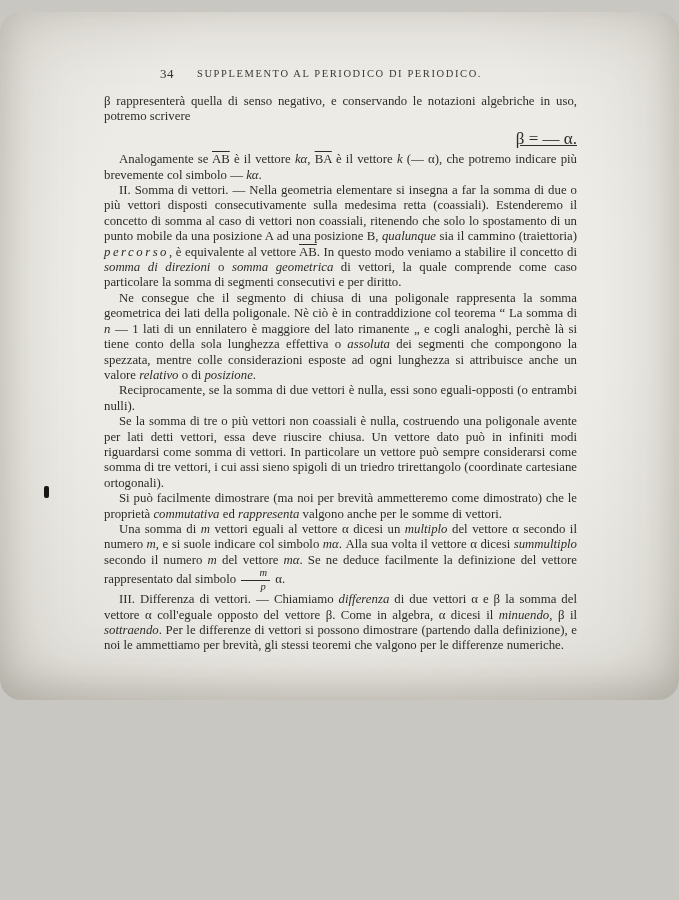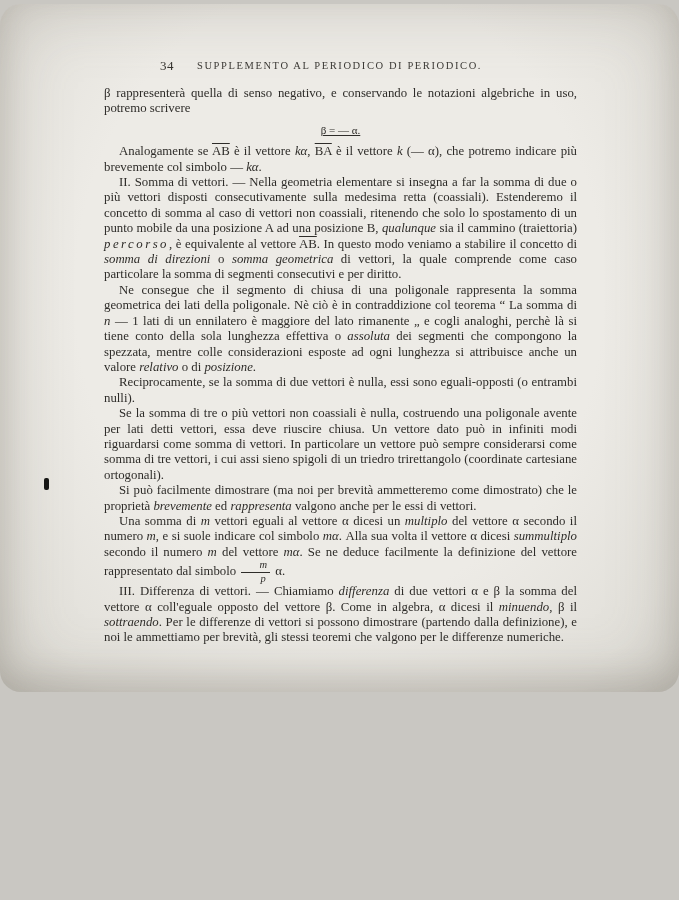--- a/index.html
+++ b/index.html
@@ -1,19 +1,19 @@
 <!DOCTYPE html>
 <html><head>
 <meta charset="utf-8">
 <style>
   html,body{margin:0;padding:0;background:#c9c7c2;}
   .page{
     position:relative;
     width:679px;height:688px;
-    margin:4px auto;
+    margin:12px auto;
     background:radial-gradient(ellipse at 50% 42%, #edebe6 55%, #e2e0da 85%, #d6d4cd 100%);
     box-shadow:inset 0 0 70px rgba(110,105,92,.28), inset 0 -14px 30px rgba(100,95,85,.18);
     font-family:"Liberation Serif","DejaVu Serif",serif;
     color:#2e2c29;
     overflow:hidden;
     border-radius:21px;
   }
   .header{
     position:absolute;top:56px;left:0;right:0;
     text-align:center;
@@ -24,21 +24,21 @@
     position:absolute;left:160px;top:-2px;
     font-size:13px;letter-spacing:.5px;color:#33312d;
   }
   .content{
     position:absolute;top:82px;left:104px;width:473px;
     font-size:12.8px;line-height:15.4px;
     text-align:justify;
   }
   .para{margin:0;}
   .indent{text-indent:15px;}
-  .formula{margin:6px 0 6px;text-align:center;text-indent:0;font-size:11px;text-decoration:underline;}
+  .formula{margin:6px 0 6px;text-align:right;text-indent:0;font-size:17px;text-decoration:underline;}
   .i{font-style:italic;}
   .b{font-weight:normal;}
   .ov{text-decoration:overline;}
   .isp{font-style:italic;letter-spacing:2.5px;}
   .frac{display:inline-block;vertical-align:middle;text-align:center;font-style:italic;line-height:1;font-size:10.5px;margin:0 2px;}
   .frac .num{display:block;border-bottom:1px solid #2e2c29;padding:0 3px 1px;}
   .frac .den{display:block;padding-top:1px;}
   .ink-mark{
     position:absolute;left:44px;top:474px;width:5px;height:12px;
     background:#161614;border-radius:2px;
@@ -54,17 +54,17 @@
     <span class="journal">SUPPLEMENTO AL PERIODICO DI PERIODICO.</span>
   </div>
   <div class="content">
       <p class="para"><span>β rappresenterà quella di senso negativo, e conservando le notazioni algebriche in uso, potremo scrivere</span></p>
       <p class="formula"><span>β = — α.</span></p>
       <p class="para indent"><span>Analogamente se </span><span class="ov">AB</span><span> è il vettore </span><span class="i">kα</span><span>, </span><span class="ov">BA</span><span> è il vettore </span><span class="i">k</span><span> (— α), che potremo indicare più brevemente col simbolo — </span><span class="i">kα</span><span>.</span></p>
       <p class="para indent"><span class="b">II. Somma di vettori.</span><span> — Nella geometria elementare si insegna a far la somma di due o più vettori disposti consecutivamente sulla medesima retta (coassiali). Estenderemo il concetto di somma al caso di vettori non coassiali, ritenendo che solo lo spostamento di un punto mobile da una posizione A ad una posizione B, </span><span class="i">qualunque</span><span> sia il cammino (traiettoria) </span><span class="isp">percorso</span><span>, è equivalente al vettore </span><span class="ov">AB</span><span>. In questo modo veniamo a stabilire il concetto di </span><span class="i">somma di direzioni</span><span> o </span><span class="i">somma geometrica</span><span> di vettori, la quale comprende come caso particolare la somma di segmenti consecutivi e per diritto.</span></p>
       <p class="para indent"><span>Ne consegue che il segmento di chiusa di una poligonale rappresenta la somma geometrica dei lati della poligonale. Nè ciò è in contraddizione col teorema “ La somma di </span><span class="i">n</span><span> — 1 lati di un ennilatero è maggiore del lato rimanente „ e cogli analoghi, perchè là si tiene conto della sola lunghezza effettiva o </span><span class="i">assoluta</span><span> dei segmenti che compongono la spezzata, mentre colle considerazioni esposte ad ogni lunghezza si attribuisce anche un valore </span><span class="i">relativo</span><span> o di </span><span class="i">posizione</span><span>.</span></p>
       <p class="para indent"><span>Reciprocamente, se la somma di due vettori è nulla, essi sono eguali-opposti (o entrambi nulli).</span></p>
       <p class="para indent"><span>Se la somma di tre o più vettori non coassiali è nulla, costruendo una poligonale avente per lati detti vettori, essa deve riuscire chiusa. Un vettore dato può in infiniti modi riguardarsi come somma di vettori. In particolare un vettore può sempre considerarsi come somma di tre vettori, i cui assi sieno spigoli di un triedro trirettangolo (coordinate cartesiane ortogonali).</span></p>
-      <p class="para indent"><span>Si può facilmente dimostrare (ma noi per brevità ammetteremo come dimostrato) che le proprietà </span><span class="i">brevemente</span><span> ed </span><span class="i">rappresenta</span><span> valgono anche per le essi di vettori.</span></p>
+      <p class="para indent"><span>Si può facilmente dimostrare (ma noi per brevità ammetteremo come dimostrato) che le proprietà </span><span class="i">commutativa</span><span> ed </span><span class="i">rappresenta</span><span> valgono anche per le somme di vettori.</span></p>
       <p class="para indent"><span>Una somma di </span><span class="i">m</span><span> vettori eguali al vettore α dicesi un </span><span class="i">multiplo</span><span> del vettore α secondo il numero </span><span class="i">m</span><span>, e si suole indicare col simbolo </span><span class="i">mα</span><span>. Alla sua volta il vettore α dicesi </span><span class="i">summultiplo</span><span> secondo il numero </span><span class="i">m</span><span> del vettore </span><span class="i">mα</span><span>. Se ne deduce facilmente la definizione del vettore rappresentato dal simbolo </span><span class="frac"><span class="num">m</span><span class="den">p</span></span><span> α.</span></p>
       <p class="para indent"><span class="b">III. Differenza di vettori.</span><span> — Chiamiamo </span><span class="i">differenza</span><span> di due vettori α e β la somma del vettore α coll'eguale opposto del vettore β. Come in algebra, α dicesi il </span><span class="i">minuendo</span><span>, β il </span><span class="i">sottraendo</span><span>. Per le differenze di vettori si possono dimostrare (partendo dalla definizione), e noi le ammettiamo per brevità, gli stessi teoremi che valgono per le differenze numeriche.</span></p>
     </div>
 </div>
 
 </body></html>

